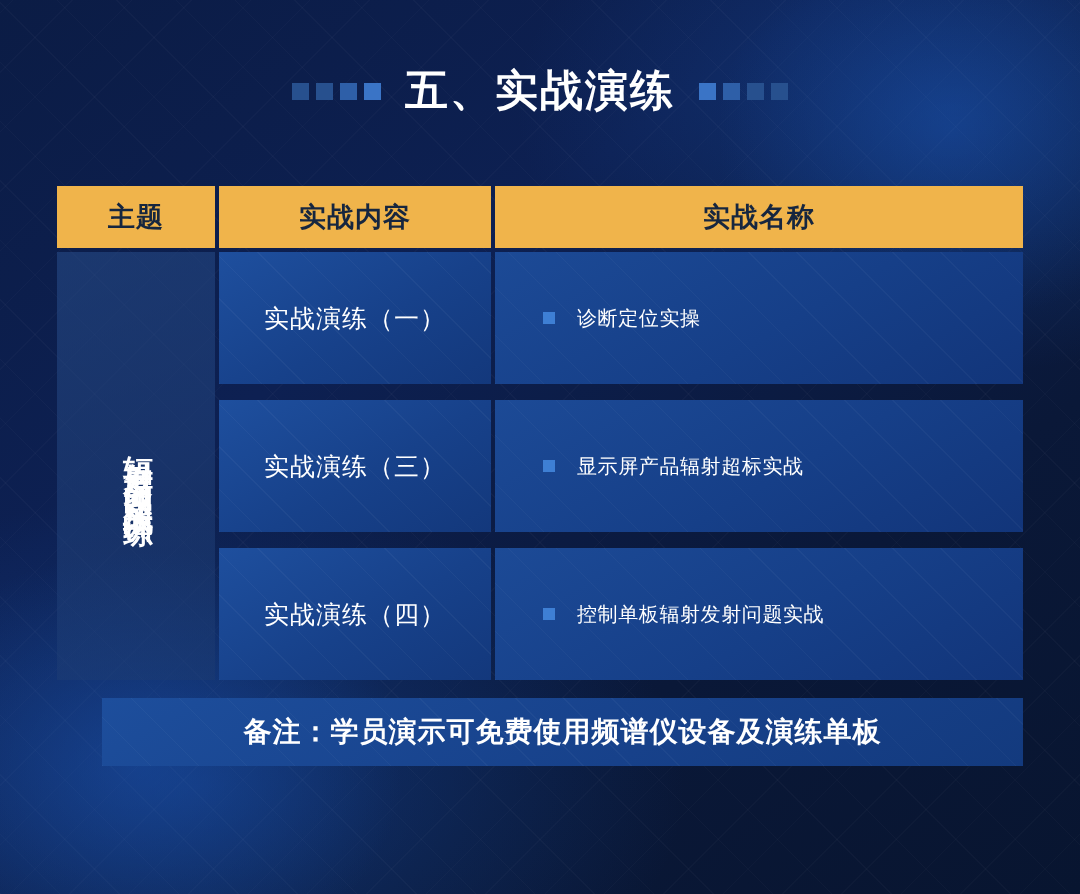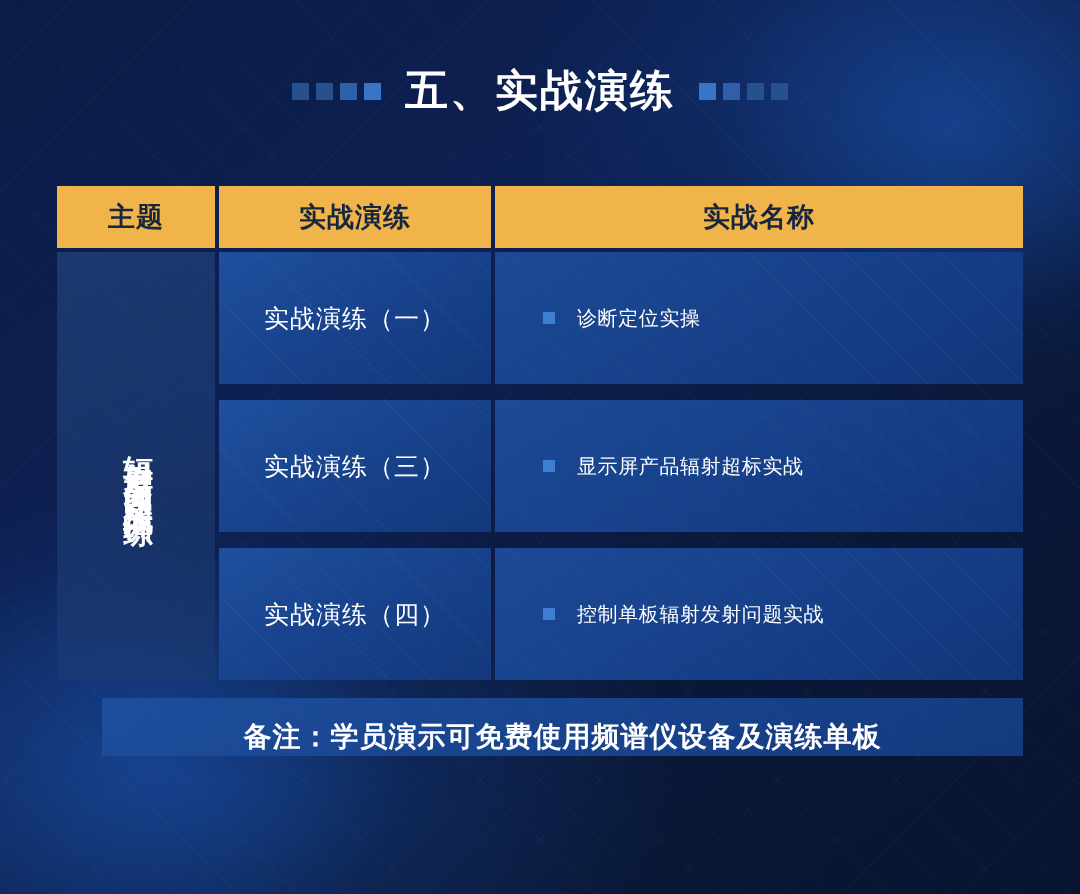--- a/index.html
+++ b/index.html
@@ -130,23 +130,23 @@
   .bullet {
     width: 12px; height: 12px; background: #3e7fd4; flex: 0 0 12px;
     margin-right: 22px; position: relative; z-index: 1;
   }
   .content-text {
     color: #ffffff; font-size: 20px; letter-spacing: 0.6px; position: relative; z-index: 1;
   }
 
   .footer-note {
     margin-top: 18px;
-    height: 58px;
+    height: 68px;
     background: linear-gradient(150deg, #1d4e9c 0%, #17418a 60%, #133a7e 100%);
-    display: flex; align-items: flex-end; justify-content: center;
+    display: flex; align-items: center; justify-content: center;
     color: #ffffff; font-size: 28px; font-weight: bold; letter-spacing: 1px;
     position: relative; overflow: hidden; margin-left: 45px;
   }
   .footer-note::after {
     content: ""; position: absolute; inset: 0;
     background-image:
       repeating-linear-gradient(45deg, rgba(255,255,255,0.03) 0px, rgba(255,255,255,0.03) 1px, rgba(255,255,255,0) 1px, rgba(255,255,255,0) 34px);
     pointer-events: none;
   }
   .footer-text { position: relative; z-index: 1; }
@@ -171,21 +171,21 @@
     <span class="dot"></span>
     <span class="dot dim"></span>
     <span class="dot dim"></span>
   </div>
 </div>
 
 <div class="table-wrap">
 
   <div class="head">
     <div class="head-cell col-1">主题</div>
-    <div class="head-cell col-2">实战演练</div>
+    <div class="head-cell col-2">实战内容</div>
     <div class="head-cell col-3">实战名称</div>
   </div>
 
   <div class="body-area">
     <div class="subject-cell">
       <div class="subject-text">辐射发射问题实战训练</div>
     </div>
 
     <div class="rows-col">
 

